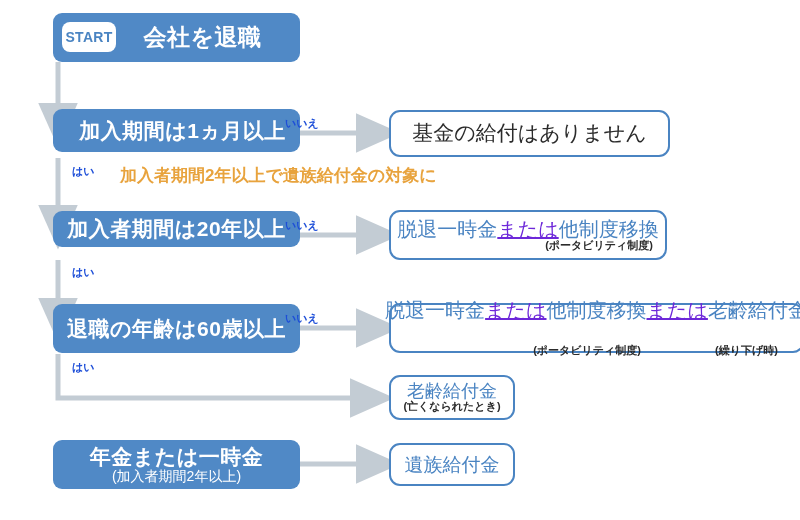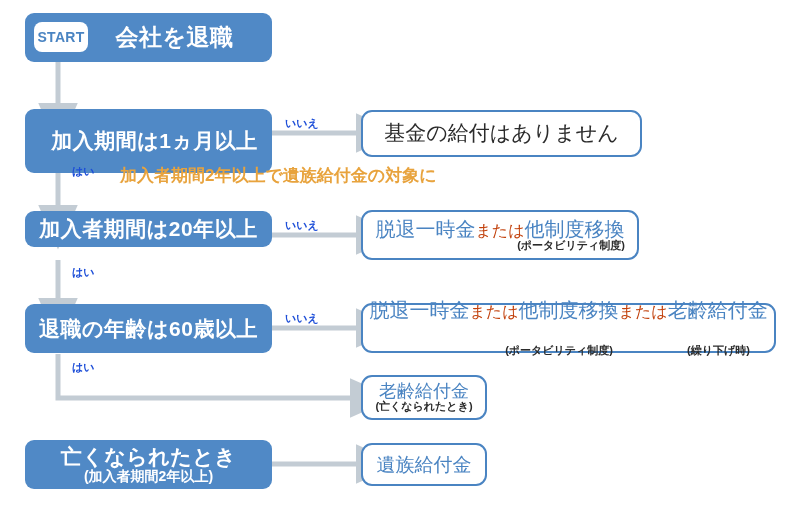--- a/index.html
+++ b/index.html
@@ -29,38 +29,39 @@
     pointer-events: none;
   }
 
   
   .node {
     position: absolute;
     box-sizing: border-box;
     display: flex;
     align-items: center;
     justify-content: center;
+    margin-left: 28px;
   }
 
   
   .blue-box {
     background: #5089c6;
     border-radius: 9px;
     color: #ffffff;
   }
   .blue-box .main-label {
     font-size: 21px;
     font-weight: bold;
     letter-spacing: 0.5px;
     line-height: 1.1;
     white-space: nowrap;
   }
   .blue-box .sub-label {
     font-size: 14px;
-    font-weight: bold;
+    font-weight: normal;
     line-height: 1.1;
     white-space: nowrap;
   }
   .stacked {
     flex-direction: column;
     justify-content: center;
     gap: 1px;
   }
 
   
@@ -95,21 +96,21 @@
     line-height: 1.05;
   }
   .outcome-main {
     font-size: 20px;
     color: #4a84c2;
   }
   .outcome-main.dark {
     color: #2b2b2b;
   }
   .seg-blue { color: #4a84c2; }
-  .seg-dark { color: #c2410c; font-size: 16px; }
+  .seg-dark { color: #6d28d9; font-size: 20px; text-decoration: underline; }
   .annot-row {
     display: flex;
     justify-content: center;
     width: 100%;
     font-size: 11px;
     font-weight: bold;
     color: #2b2b2b;
     line-height: 1.05;
     white-space: nowrap;
   }
@@ -160,21 +161,21 @@
     <path d="M58,354 L58,398 L352,398" stroke="#c3ccd4" stroke-width="5" fill="none" stroke-linejoin="miter" marker-end="url(#arrow-right)"></path>
 
     <path d="M272,464 L358,464" stroke="#c3ccd4" stroke-width="5" fill="none" marker-end="url(#arrow-right)"></path>
   </svg>
 
   <div class="node blue-box" style="left:25px; top:13px; width:247px; height:49px;">
     <div class="start-badge">START</div>
     <div class="main-label" style="margin-left:52px; font-size:23px;">会社を退職</div>
   </div>
 
-  <div class="node blue-box" style="left:25px; top:109px; width:247px; height:64px;padding-left:12px;">
+  <div class="node blue-box" style="left:25px; top:109px; width:247px; height:43px;padding-left:12px;">
     <div class="main-label">加入期間は1ヵ月以上</div>
   </div>
 
   <div class="edge-label" style="left:285px; top:116px;">いいえ</div>
 
   <div class="node outline-box" style="left:361px; top:110px; width:281px; height:47px;text-align:center;">
     <div class="line outcome-main dark" style="font-size:21px;">基金の給付はありません</div>
   </div>
 
   <div class="edge-label" style="left:72px; top:164px;">はい</div>
@@ -216,21 +217,21 @@
   <div class="edge-label" style="left:72px; top:360px;">はい</div>
 
   <div class="node outline-box" style="left:361px; top:375px; width:126px; height:45px;">
     <div class="line outcome-main" style="font-size:18px;">老齢給付金</div>
     <div class="annot-row">
       <span>(亡くなられたとき)</span>
     </div>
   </div>
 
   <div class="node blue-box stacked" style="left:25px; top:440px; width:247px; height:49px;">
-    <div class="main-label">亡くなられたとき</div>
+    <div class="main-label">年金または一時金</div>
     <div class="sub-label">(加入者期間2年以上)</div>
   </div>
 
   <div class="node outline-box" style="left:361px; top:443px; width:126px; height:43px;">
     <div class="line outcome-main" style="font-size:19px;">遺族給付金</div>
   </div>
 
 </div>
 
 </body></html>

